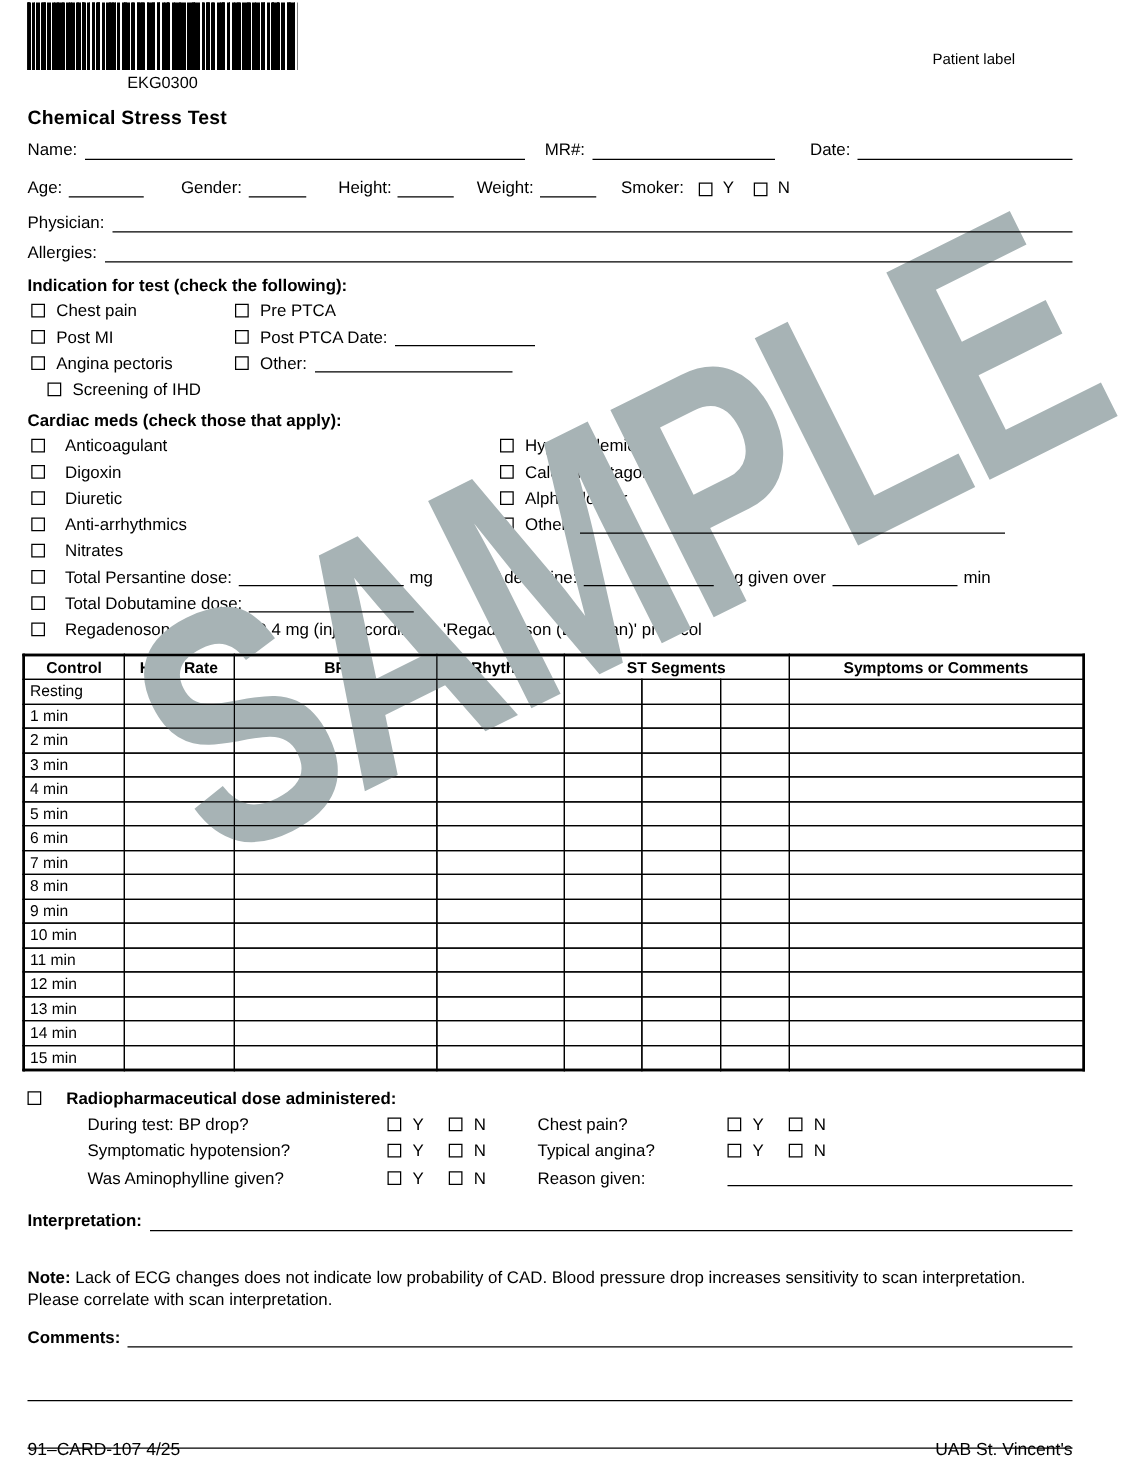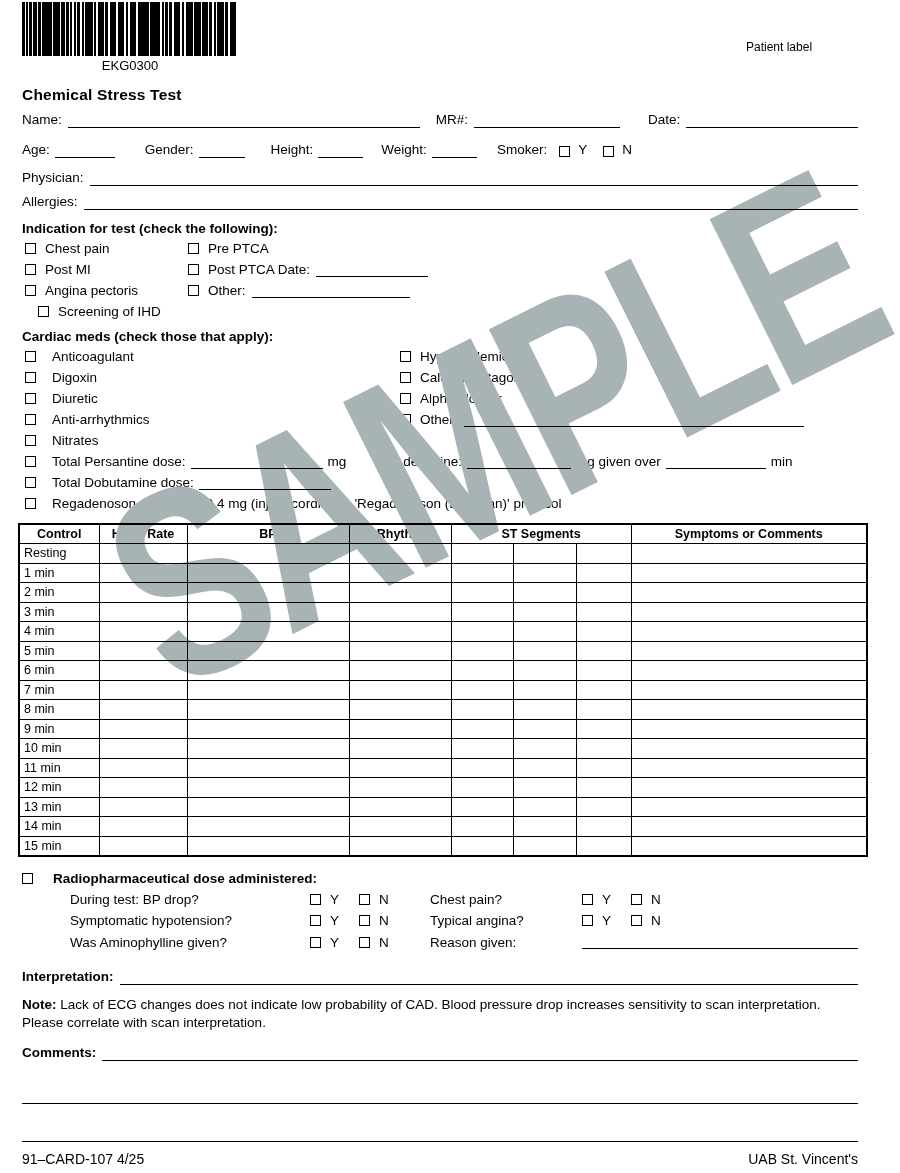--- a/index.html
+++ b/index.html
@@ -51,21 +51,21 @@
   
   .rp-head { display:flex; align-items:center; margin-top:12px; height:20px;gap:12px; }
   .rp-head .cb { margin-right:8px; }
   .rprow { display:flex; align-items:center; height:21.5px; margin-left:48px; }
   .rp-left { width:240px; }
   .rp-right { width:152px; }
   .yn { display:flex; align-items:center; width:120px; }
   .yn .cb { margin-right:9px; }
   .yn .yn-lbl { margin-right:20px; }
   
-  .note { margin-top:11px; line-height:18px; }
+  .note { margin-top:28px; line-height:18px; }
   .footer { position:absolute; left:22px; right:42px; bottom:6px; display:flex;
             justify-content:space-between; font-size:14px; }
   
   .watermark {
     position:absolute; left:30px; top:298px; width:925px; height:265px;
     display:flex; align-items:center; justify-content:center;
     font-size:204px; font-weight:bold; letter-spacing:-7px; color:#a7b3b5;
     transform:rotate(-26.5deg) scaleY(1.32); z-index:3; pointer-events:none;
     font-family:"Liberation Sans","DejaVu Sans",sans-serif; white-space:nowrap;
   }

